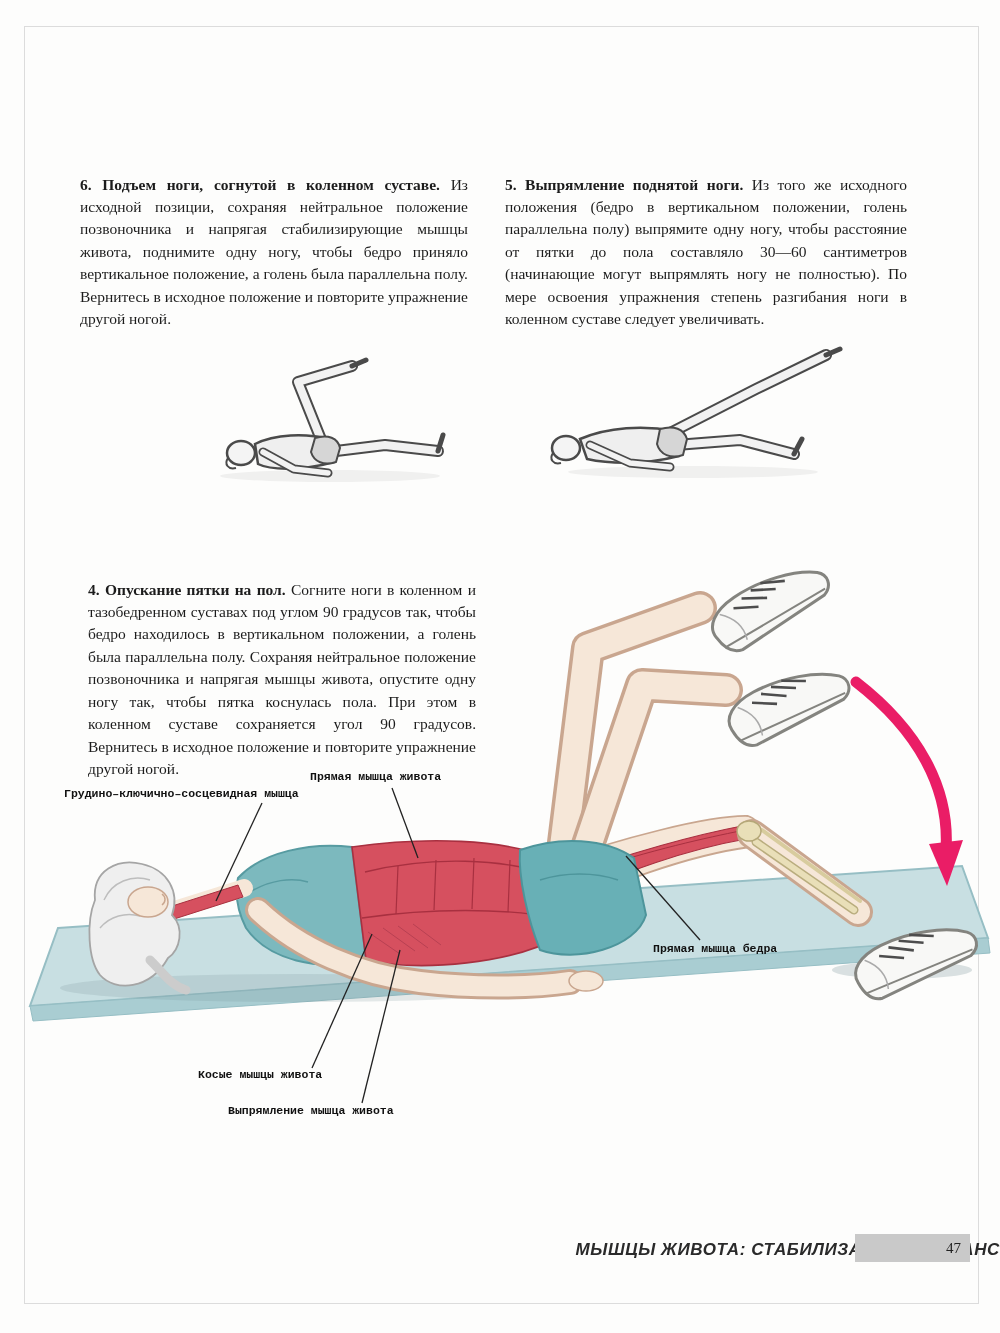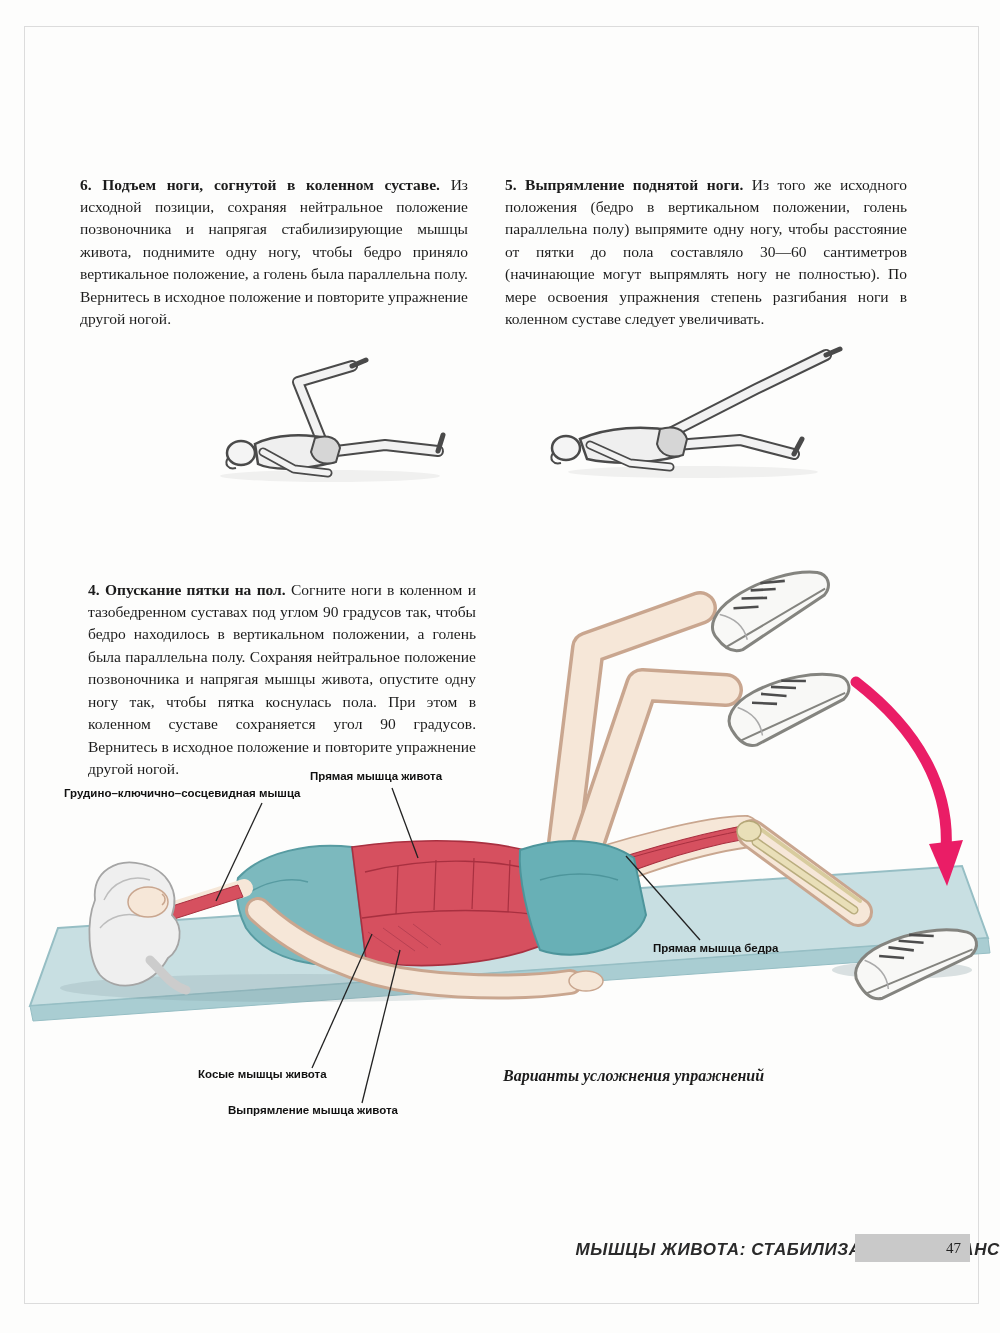--- a/index.html
+++ b/index.html
@@ -26,21 +26,21 @@
   #ex5 { left: 487px; top: 158px;  width: 402px; margin-left: 18px; }
   #ex4 { left: 88px;  top: 563px;  width: 388px; }
   #variants { left: 503px; top: 1064px; width: 402px; }
   #variants .var-title { font-size: 16px; font-style: italic; font-weight: bold; margin: 0 0 3px 0; text-align: left; }
   .fig { position: absolute; }
   #fig1 { left: 170px; top: 330px; width: 300px; height: 160px; }
   #fig2 { left: 528px; top: 316px; width: 330px; height: 172px; }
   #bigfig { left: 0px; top: 520px; width: 1000px; height: 620px; }
   .mlabel {
     position: absolute;
-    font-family: Liberation Sans, sans-serif;
+    font-family: Liberation Mono, monospace;
     font-weight: bold; font-size: 11.5px; color: #111;
     white-space: nowrap; z-index: 5;
   }
   #lbl-scm { left: 64px;  top: 787px; text-align: center; }
   #lbl-ra  { left: 310px; top: 770px; }
   #lbl-rf  { left: 653px; top: 942px; }
   #lbl-ob  { left: 198px; top: 1068px; }
   #lbl-tr  { left: 228px; top: 1104px; }
   .footer-title {
     position: absolute; left: 0; top: 1240px; width: 1000px;
@@ -202,19 +202,18 @@
     </g>
   </svg>
 
   <span class="mlabel" id="lbl-scm">Грудино–ключично–сосцевидная мышца</span>
   <span class="mlabel" id="lbl-ra">Прямая мышца живота</span>
   <span class="mlabel" id="lbl-rf">Прямая мышца бедра</span>
   <span class="mlabel" id="lbl-ob">Косые мышцы живота</span>
   <span class="mlabel" id="lbl-tr">Выпрямление мышца живота</span>
 
   <div class="txt" id="variants">
-    <p class="var-title">Варианты усложнения упражнений</p>
   </div>
 
   <div class="footer-title">МЫШЦЫ ЖИВОТА: СТАБИЛИЗАЦИЯ И БАЛАНС</div>
   <div class="page-box">47</div>
 
 </div>
 
 </body></html>

